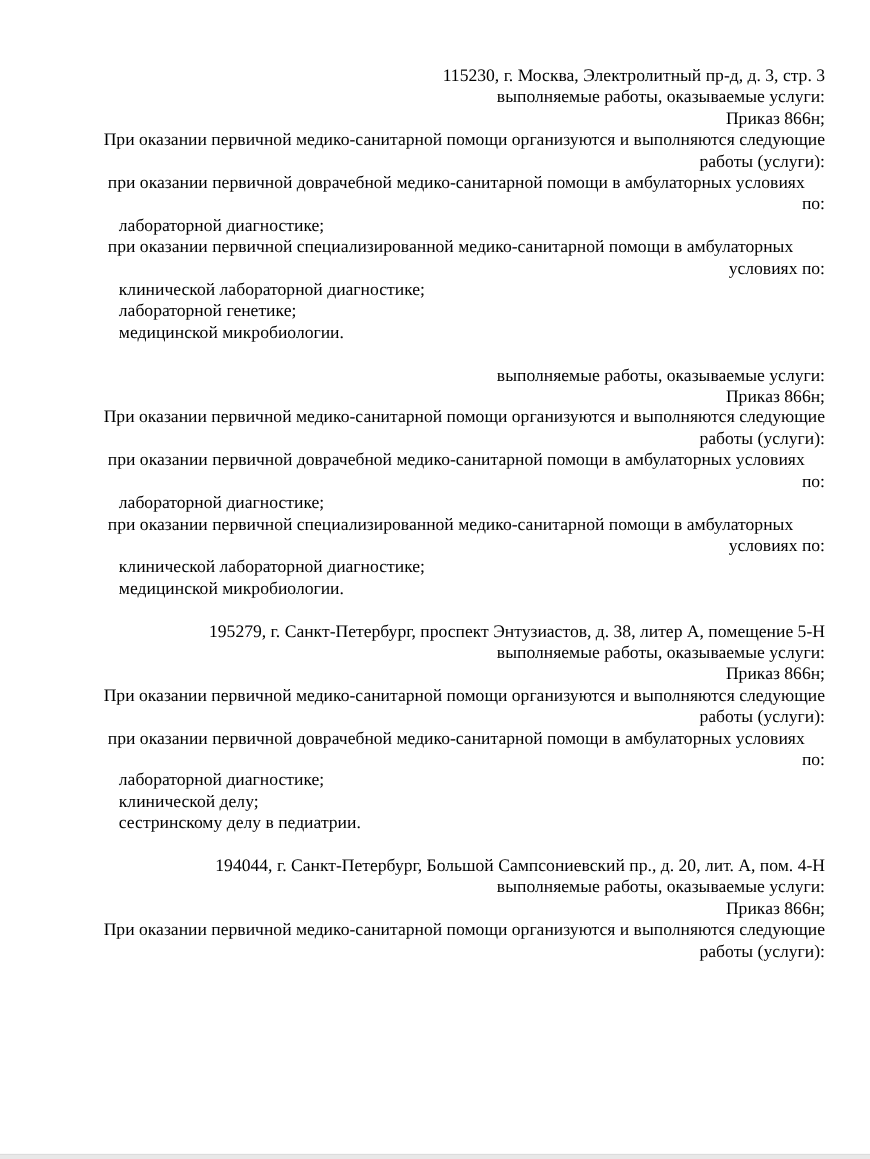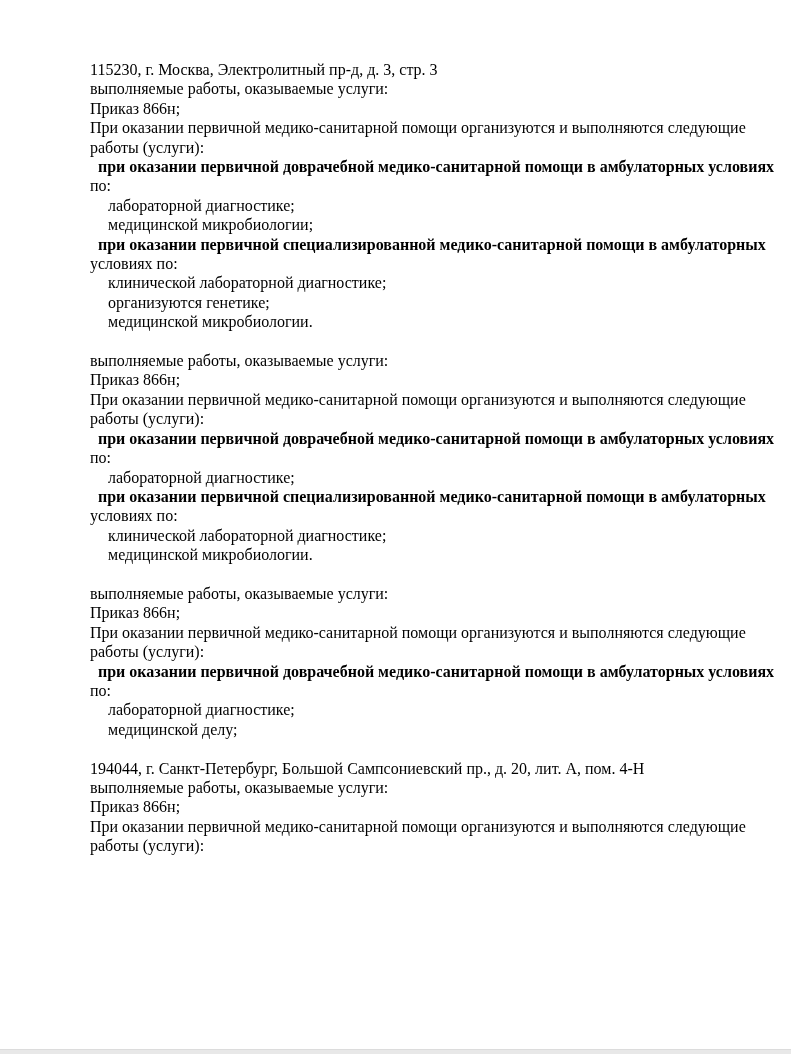--- a/index.html
+++ b/index.html
@@ -24,22 +24,22 @@
     left: 90px;
     width: 660px;
   }
   .address-block {
     margin: 0 0 19.4px 0;
     padding: 0;
   }
   .line {
     white-space: nowrap;
   }
-  .indent0 { padding-left: 0; }
-  .indent1 { padding-left: 8px; font-weight: bold; }
+  .indent0 { padding-left: 0; text-align: right; }
+  .indent1 { padding-left: 8px; }
   .indent2 { padding-left: 18px; }
   .bottom-scrollbar {
     position: absolute;
     left: 0;
     bottom: 0;
     width: 791px;
     height: 4px;
     background: #e8e8e8;
     border-top: 1px solid #dcdcdc;
   }
@@ -51,49 +51,50 @@
   <main class="doc-body" id="sections-root">
       <section class="address-block">
         <div class="line indent0">115230, г. Москва, Электролитный пр-д, д. 3, стр. 3</div>
         <div class="line indent0">выполняемые работы, оказываемые услуги:</div>
         <div class="line indent0">Приказ 866н;</div>
         <div class="line indent0">При оказании первичной медико-санитарной помощи организуются и выполняются следующие</div>
         <div class="line indent0">работы (услуги):</div>
         <div class="line indent1">при оказании первичной доврачебной медико-санитарной помощи в амбулаторных условиях</div>
         <div class="line indent0">по:</div>
         <div class="line indent2">лабораторной диагностике;</div>
-        <div class="line indent2">медицинской микробиологии;</div>
         <div class="line indent1">при оказании первичной специализированной медико-санитарной помощи в амбулаторных</div>
         <div class="line indent0">условиях по:</div>
         <div class="line indent2">клинической лабораторной диагностике;</div>
-        <div class="line indent2">организуются генетике;</div>
+        <div class="line indent2">лабораторной генетике;</div>
         <div class="line indent2">медицинской микробиологии.</div>
       </section>
       <section class="address-block">
         <div class="line indent0">выполняемые работы, оказываемые услуги:</div>
         <div class="line indent0">Приказ 866н;</div>
         <div class="line indent0">При оказании первичной медико-санитарной помощи организуются и выполняются следующие</div>
         <div class="line indent0">работы (услуги):</div>
         <div class="line indent1">при оказании первичной доврачебной медико-санитарной помощи в амбулаторных условиях</div>
         <div class="line indent0">по:</div>
         <div class="line indent2">лабораторной диагностике;</div>
         <div class="line indent1">при оказании первичной специализированной медико-санитарной помощи в амбулаторных</div>
         <div class="line indent0">условиях по:</div>
         <div class="line indent2">клинической лабораторной диагностике;</div>
         <div class="line indent2">медицинской микробиологии.</div>
       </section>
       <section class="address-block">
+        <div class="line indent0">195279, г. Санкт-Петербург, проспект Энтузиастов, д. 38, литер А, помещение 5-Н</div>
         <div class="line indent0">выполняемые работы, оказываемые услуги:</div>
         <div class="line indent0">Приказ 866н;</div>
         <div class="line indent0">При оказании первичной медико-санитарной помощи организуются и выполняются следующие</div>
         <div class="line indent0">работы (услуги):</div>
         <div class="line indent1">при оказании первичной доврачебной медико-санитарной помощи в амбулаторных условиях</div>
         <div class="line indent0">по:</div>
         <div class="line indent2">лабораторной диагностике;</div>
-        <div class="line indent2">медицинской делу;</div>
+        <div class="line indent2">клинической делу;</div>
+        <div class="line indent2">сестринскому делу в педиатрии.</div>
       </section>
       <section class="address-block">
         <div class="line indent0">194044, г. Санкт-Петербург, Большой Сампсониевский пр., д. 20, лит. А, пом. 4-Н</div>
         <div class="line indent0">выполняемые работы, оказываемые услуги:</div>
         <div class="line indent0">Приказ 866н;</div>
         <div class="line indent0">При оказании первичной медико-санитарной помощи организуются и выполняются следующие</div>
         <div class="line indent0">работы (услуги):</div>
       </section>
     </main>
   <div class="bottom-scrollbar"></div>

